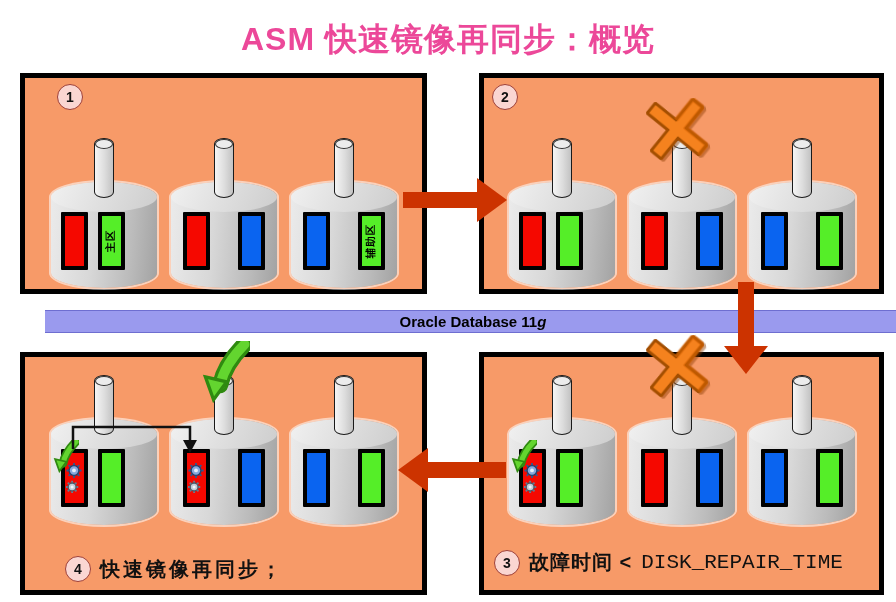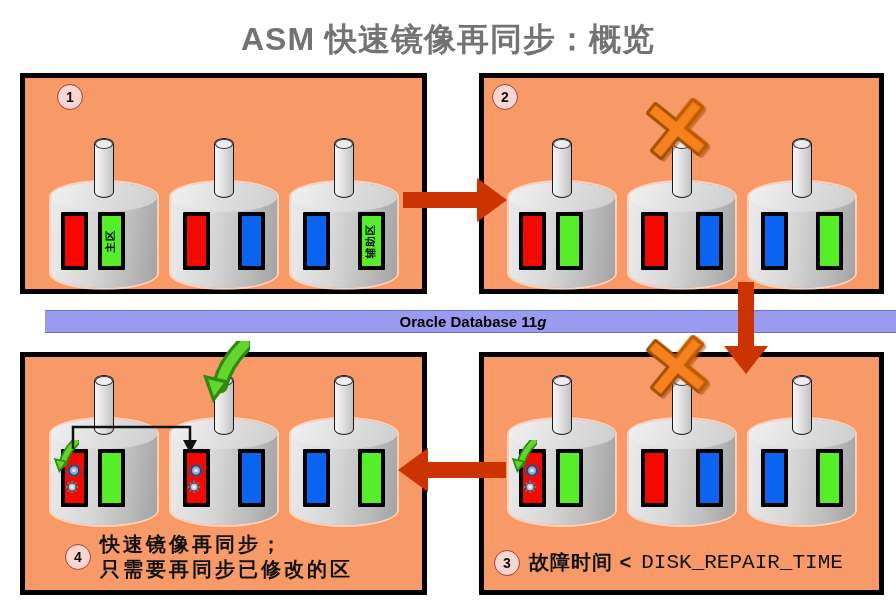--- a/index.html
+++ b/index.html
@@ -2,21 +2,21 @@
 <html><head>
 <meta charset="utf-8">
 <style>
   html,body{margin:0;padding:0;}
   body{
     width:896px;height:602px;position:relative;background:#FFFFFF;
     font-family:"Liberation Sans",sans-serif;overflow:hidden;
   }
   .title{
     position:absolute;top:18px;left:0;width:100%;text-align:center;
-    font-size:32px;font-weight:bold;color:#737373;letter-spacing:1px;
+    font-size:32px;font-weight:bold;color:#ec4899;letter-spacing:1px;
   }
   
   .panel{position:absolute;background:#F79A68;border:5px solid #000;box-sizing:border-box;}
   .p1{left:20px;top:73px;width:407px;height:221px;}
   .p2{left:479px;top:73px;width:405px;height:221px;}
   .p4{left:20px;top:352px;width:407px;height:243px;}
   .p3{left:479px;top:352px;width:405px;height:243px;}
   .panel-label{position:absolute;display:flex;gap:9px;font-weight:bold;font-size:20px;color:#111;align-items:center;letter-spacing:1px;}
   .lbl-p1{top:6px;left:32px;}
   .lbl-p2{top:6px;left:8px;}
@@ -300,21 +300,20 @@
         <div class="extents spread">
           <div class="extent blue"></div>
           <div class="extent green"></div>
         </div>
       </div>
     </div>
   <div class="panel-label lbl-p4">
     <span class="numcircle">4</span>
     <span class="two-line">
       <div>快速镜像再同步；</div>
-      <div>只需要再同步已修改的区</div>
     </span>
   </div>
 </div>
 
 <div class="banner">
   <span>Oracle Database 11</span>
     <i>g</i>
 </div>
 
 <div class="fa ar-right">

